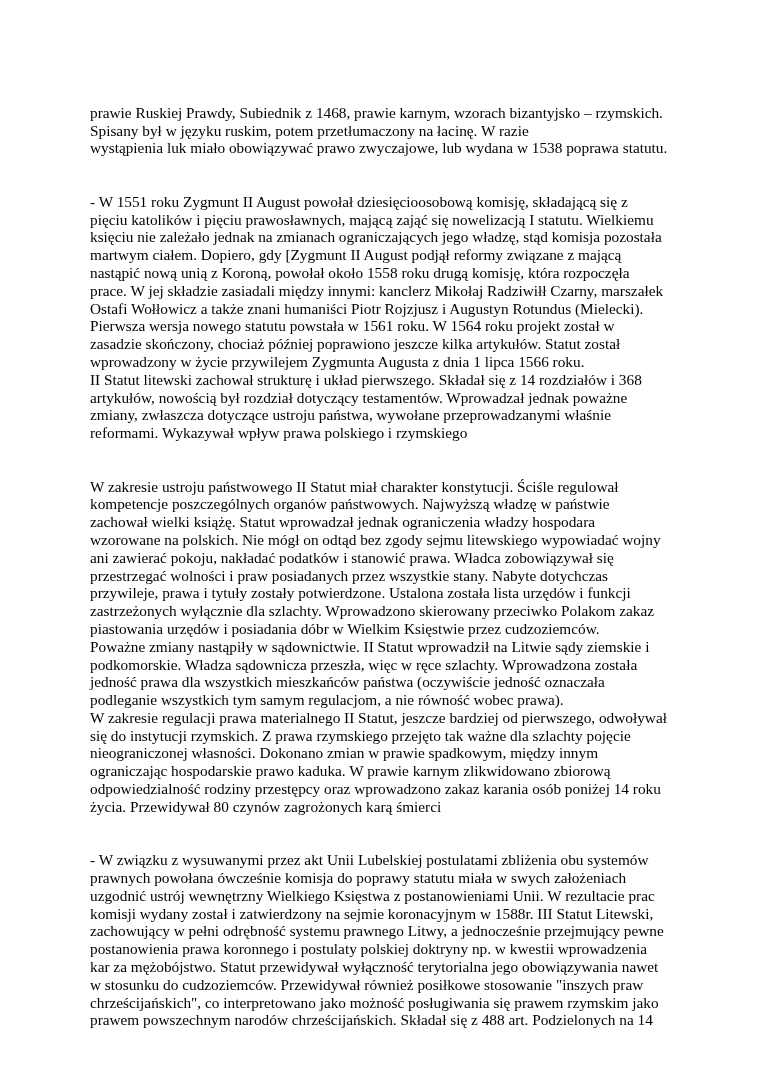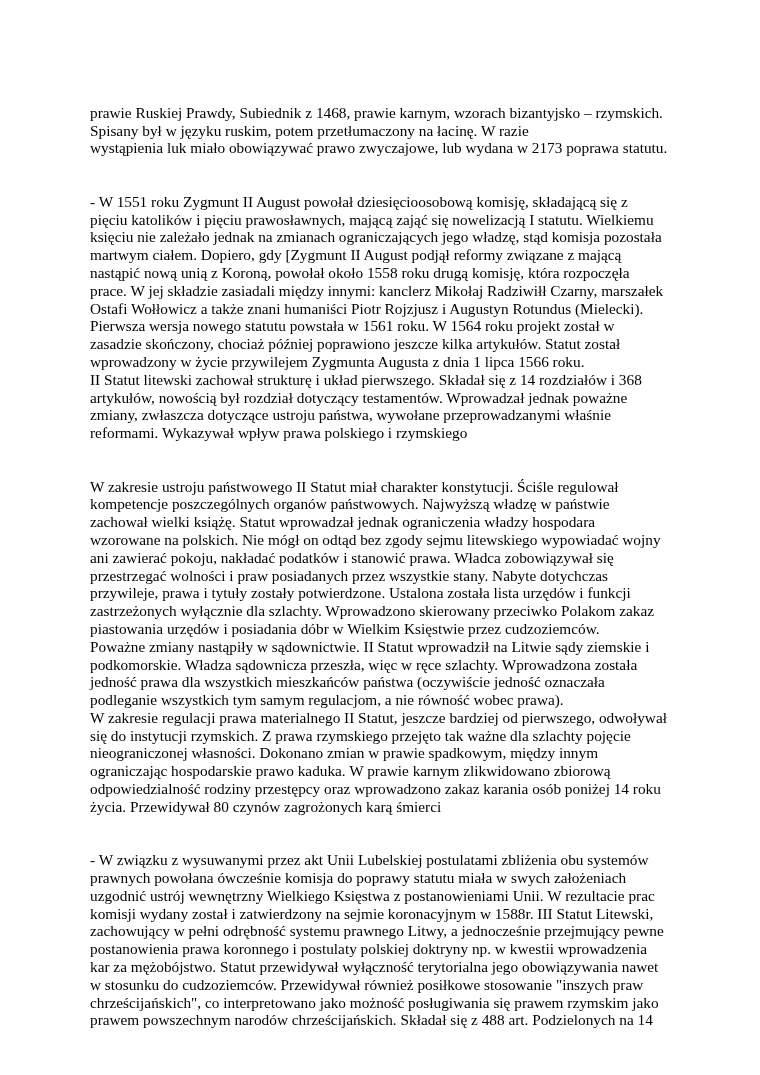--- a/index.html
+++ b/index.html
@@ -34,21 +34,21 @@
     margin-bottom: 0;
   }
 </style>
 </head>
 <body>
 
 <div class="page">
   <div class="content">
     <div class="para">prawie Ruskiej Prawdy, Subiednik z 1468, prawie karnym, wzorach bizantyjsko – rzymskich.
 Spisany był w języku ruskim, potem przetłumaczony na łacinę. W razie
-wystąpienia luk miało obowiązywać prawo zwyczajowe, lub wydana w 2173 poprawa statutu.</div>
+wystąpienia luk miało obowiązywać prawo zwyczajowe, lub wydana w 1538 poprawa statutu.</div>
     <div class="para">- W 1551 roku Zygmunt II August powołał dziesięcioosobową komisję, składającą się z
 pięciu katolików i pięciu prawosławnych, mającą zająć się nowelizacją I statutu. Wielkiemu
 księciu nie zależało jednak na zmianach ograniczających jego władzę, stąd komisja pozostała
 martwym ciałem. Dopiero, gdy [Zygmunt II August podjął reformy związane z mającą
 nastąpić nową unią z Koroną, powołał około 1558 roku drugą komisję, która rozpoczęła
 prace. W jej składzie zasiadali między innymi: kanclerz Mikołaj Radziwiłł Czarny, marszałek
 Ostafi Wołłowicz a także znani humaniści Piotr Rojzjusz i Augustyn Rotundus (Mielecki).
 Pierwsza wersja nowego statutu powstała w 1561 roku. W 1564 roku projekt został w
 zasadzie skończony, chociaż później poprawiono jeszcze kilka artykułów. Statut został
 wprowadzony w życie przywilejem Zygmunta Augusta z dnia 1 lipca 1566 roku.

